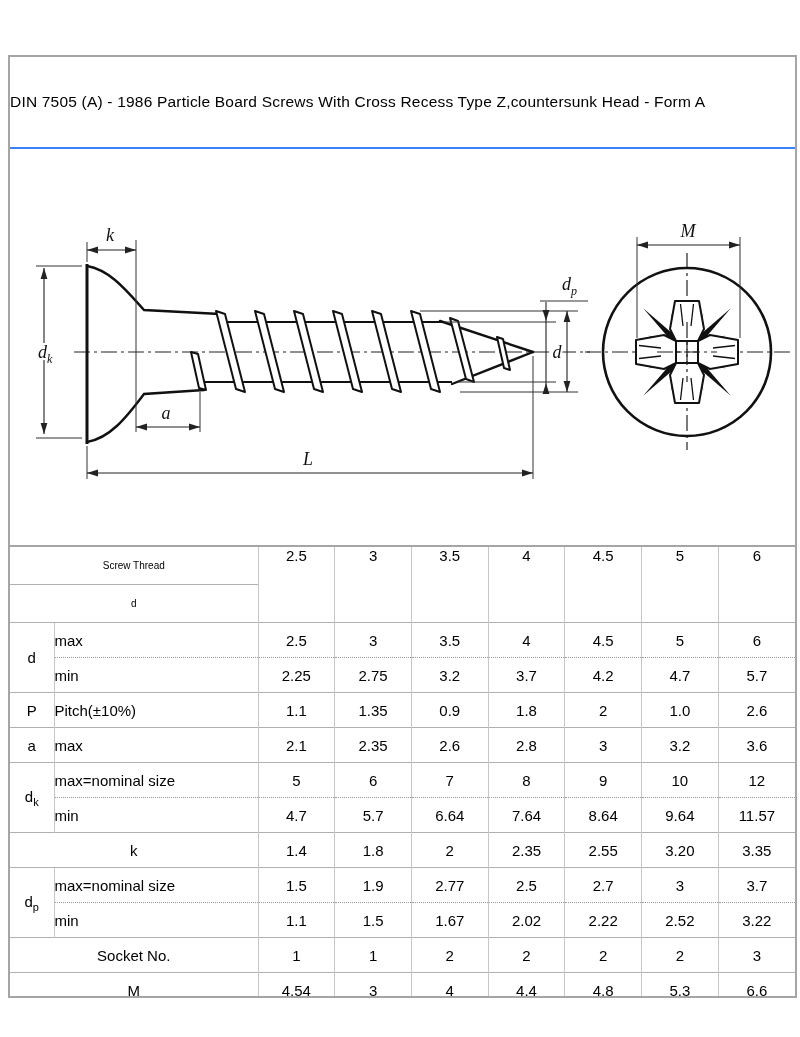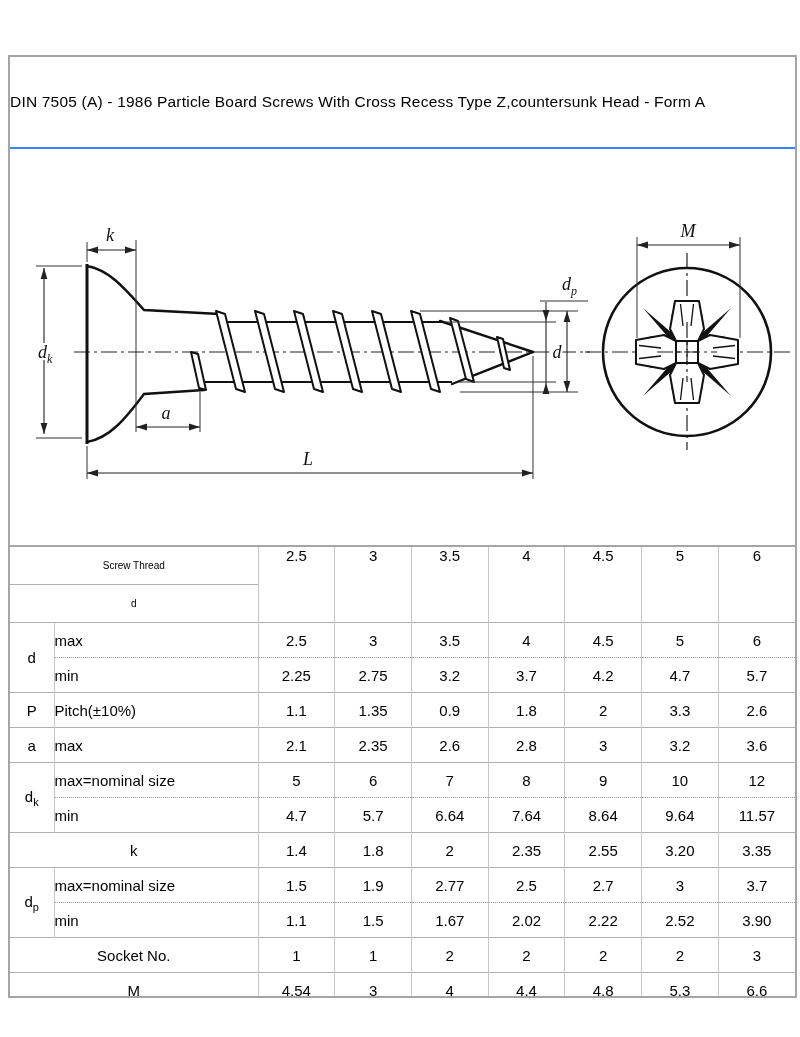--- a/index.html
+++ b/index.html
@@ -257,21 +257,21 @@
             <td class="num">5.7</td>
           </tr>
           <tr class="rt-solid">
             <td class="glabel">P</td>
             <td class="slabel">Pitch(±10%)</td>
             <td class="num">1.1</td>
             <td class="num">1.35</td>
             <td class="num">0.9</td>
             <td class="num">1.8</td>
             <td class="num">2</td>
-            <td class="num">3.3</td>
+            <td class="num">1.0</td>
             <td class="num">2.6</td>
           </tr>
           <tr class="rt-solid">
             <td class="glabel">a</td>
             <td class="slabel">max</td>
             <td class="num">2.1</td>
             <td class="num">2.35</td>
             <td class="num">2.6</td>
             <td class="num">2.8</td>
             <td class="num">3</td>
@@ -321,21 +321,21 @@
             <td class="num">3.7</td>
           </tr>
           <tr class="rt-dot">
             <td class="slabel">min</td>
             <td class="num">1.1</td>
             <td class="num">1.5</td>
             <td class="num">1.67</td>
             <td class="num">2.02</td>
             <td class="num">2.22</td>
             <td class="num">2.52</td>
-            <td class="num">3.90</td>
+            <td class="num">3.22</td>
           </tr>
           <tr class="rt-solid">
             <td class="flabel" colspan="2">Socket No.</td>
             <td class="num">1</td>
             <td class="num">1</td>
             <td class="num">2</td>
             <td class="num">2</td>
             <td class="num">2</td>
             <td class="num">2</td>
             <td class="num">3</td>

